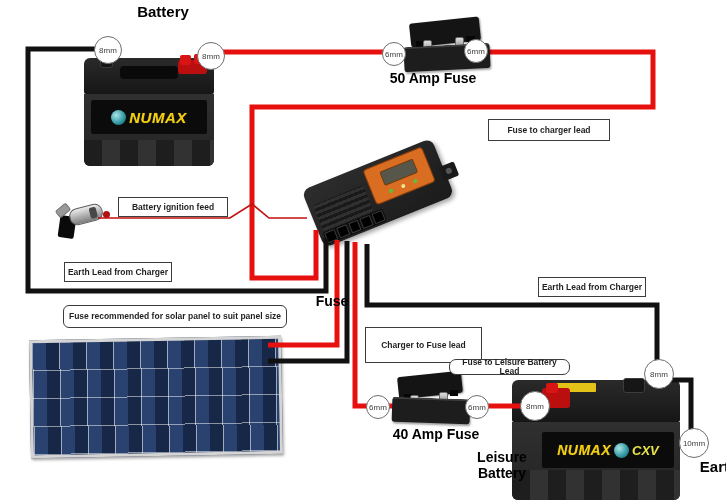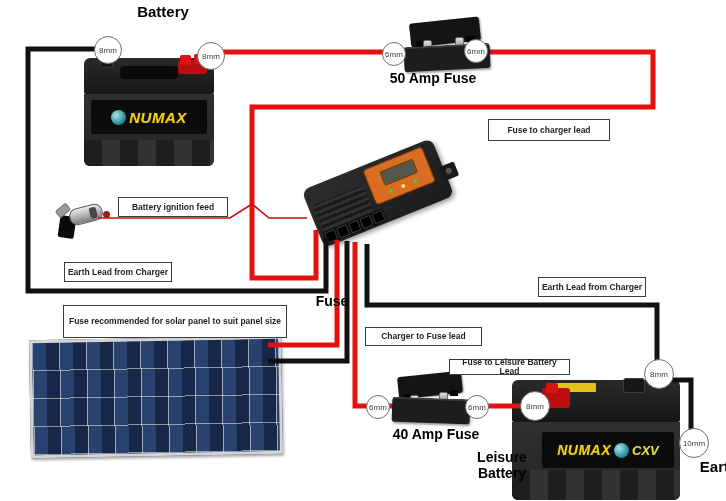--- a/index.html
+++ b/index.html
@@ -201,23 +201,23 @@
   <div class="ring" style="left:464px;top:39px;width:24px;height:24px;">6mm</div>
   <div class="ring" style="left:366px;top:395px;width:24px;height:24px;">6mm</div>
   <div class="ring" style="left:465px;top:395px;width:24px;height:24px;">6mm</div>
   <div class="ring" style="left:520px;top:391px;width:30px;height:30px;">8mm</div>
   <div class="ring" style="left:644px;top:359px;width:30px;height:30px;">8mm</div>
   <div class="ring" style="left:679px;top:428px;width:30px;height:30px;">10mm</div>
 
   <div class="callout" style="left:488px;top:119px;width:122px;height:22px;">Fuse to charger lead</div>
   <div class="callout" style="left:118px;top:197px;width:110px;height:20px;">Battery ignition feed</div>
   <div class="callout" style="left:64px;top:262px;width:108px;height:20px;">Earth Lead from Charger</div>
-  <div class="callout" style="left:63px;top:305px;width:224px;height:33px;">Fuse recommended for solar panel to suit panel size</div>
-  <div class="callout" style="left:365px;top:327px;width:117px;height:19px;">Charger to Fuse lead</div>
-  <div class="callout" style="left:449px;top:359px;width:121px;height:16px;">Fuse to Leisure Battery Lead</div>
+  <div class="callout" style="left:63px;top:305px;width:224px;height:23px;border-radius:6px;">Fuse recommended for solar panel to suit panel size</div>
+  <div class="callout" style="left:365px;top:327px;width:117px;height:36px;">Charger to Fuse lead</div>
+  <div class="callout" style="left:449px;top:359px;width:121px;height:16px;border-radius:7px;">Fuse to Leisure Battery Lead</div>
   <div class="callout" style="left:538px;top:277px;width:108px;height:20px;">Earth Lead from Charger</div>
 
   <div class="big" style="left:93px;top:4px;width:140px;font-size:15px;">
     <div>Battery</div>
   </div>
   <div class="big" style="left:373px;top:71px;width:120px;font-size:14px;">50 Amp Fuse</div>
   <div class="big" style="left:314px;top:294px;width:36px;font-size:14px;">Fuse</div>
   <div class="big" style="left:376px;top:427px;width:120px;font-size:14px;">40 Amp Fuse</div>
   <div class="big" style="left:459px;top:450px;width:86px;font-size:14px;">
     <div>Leisure</div>

